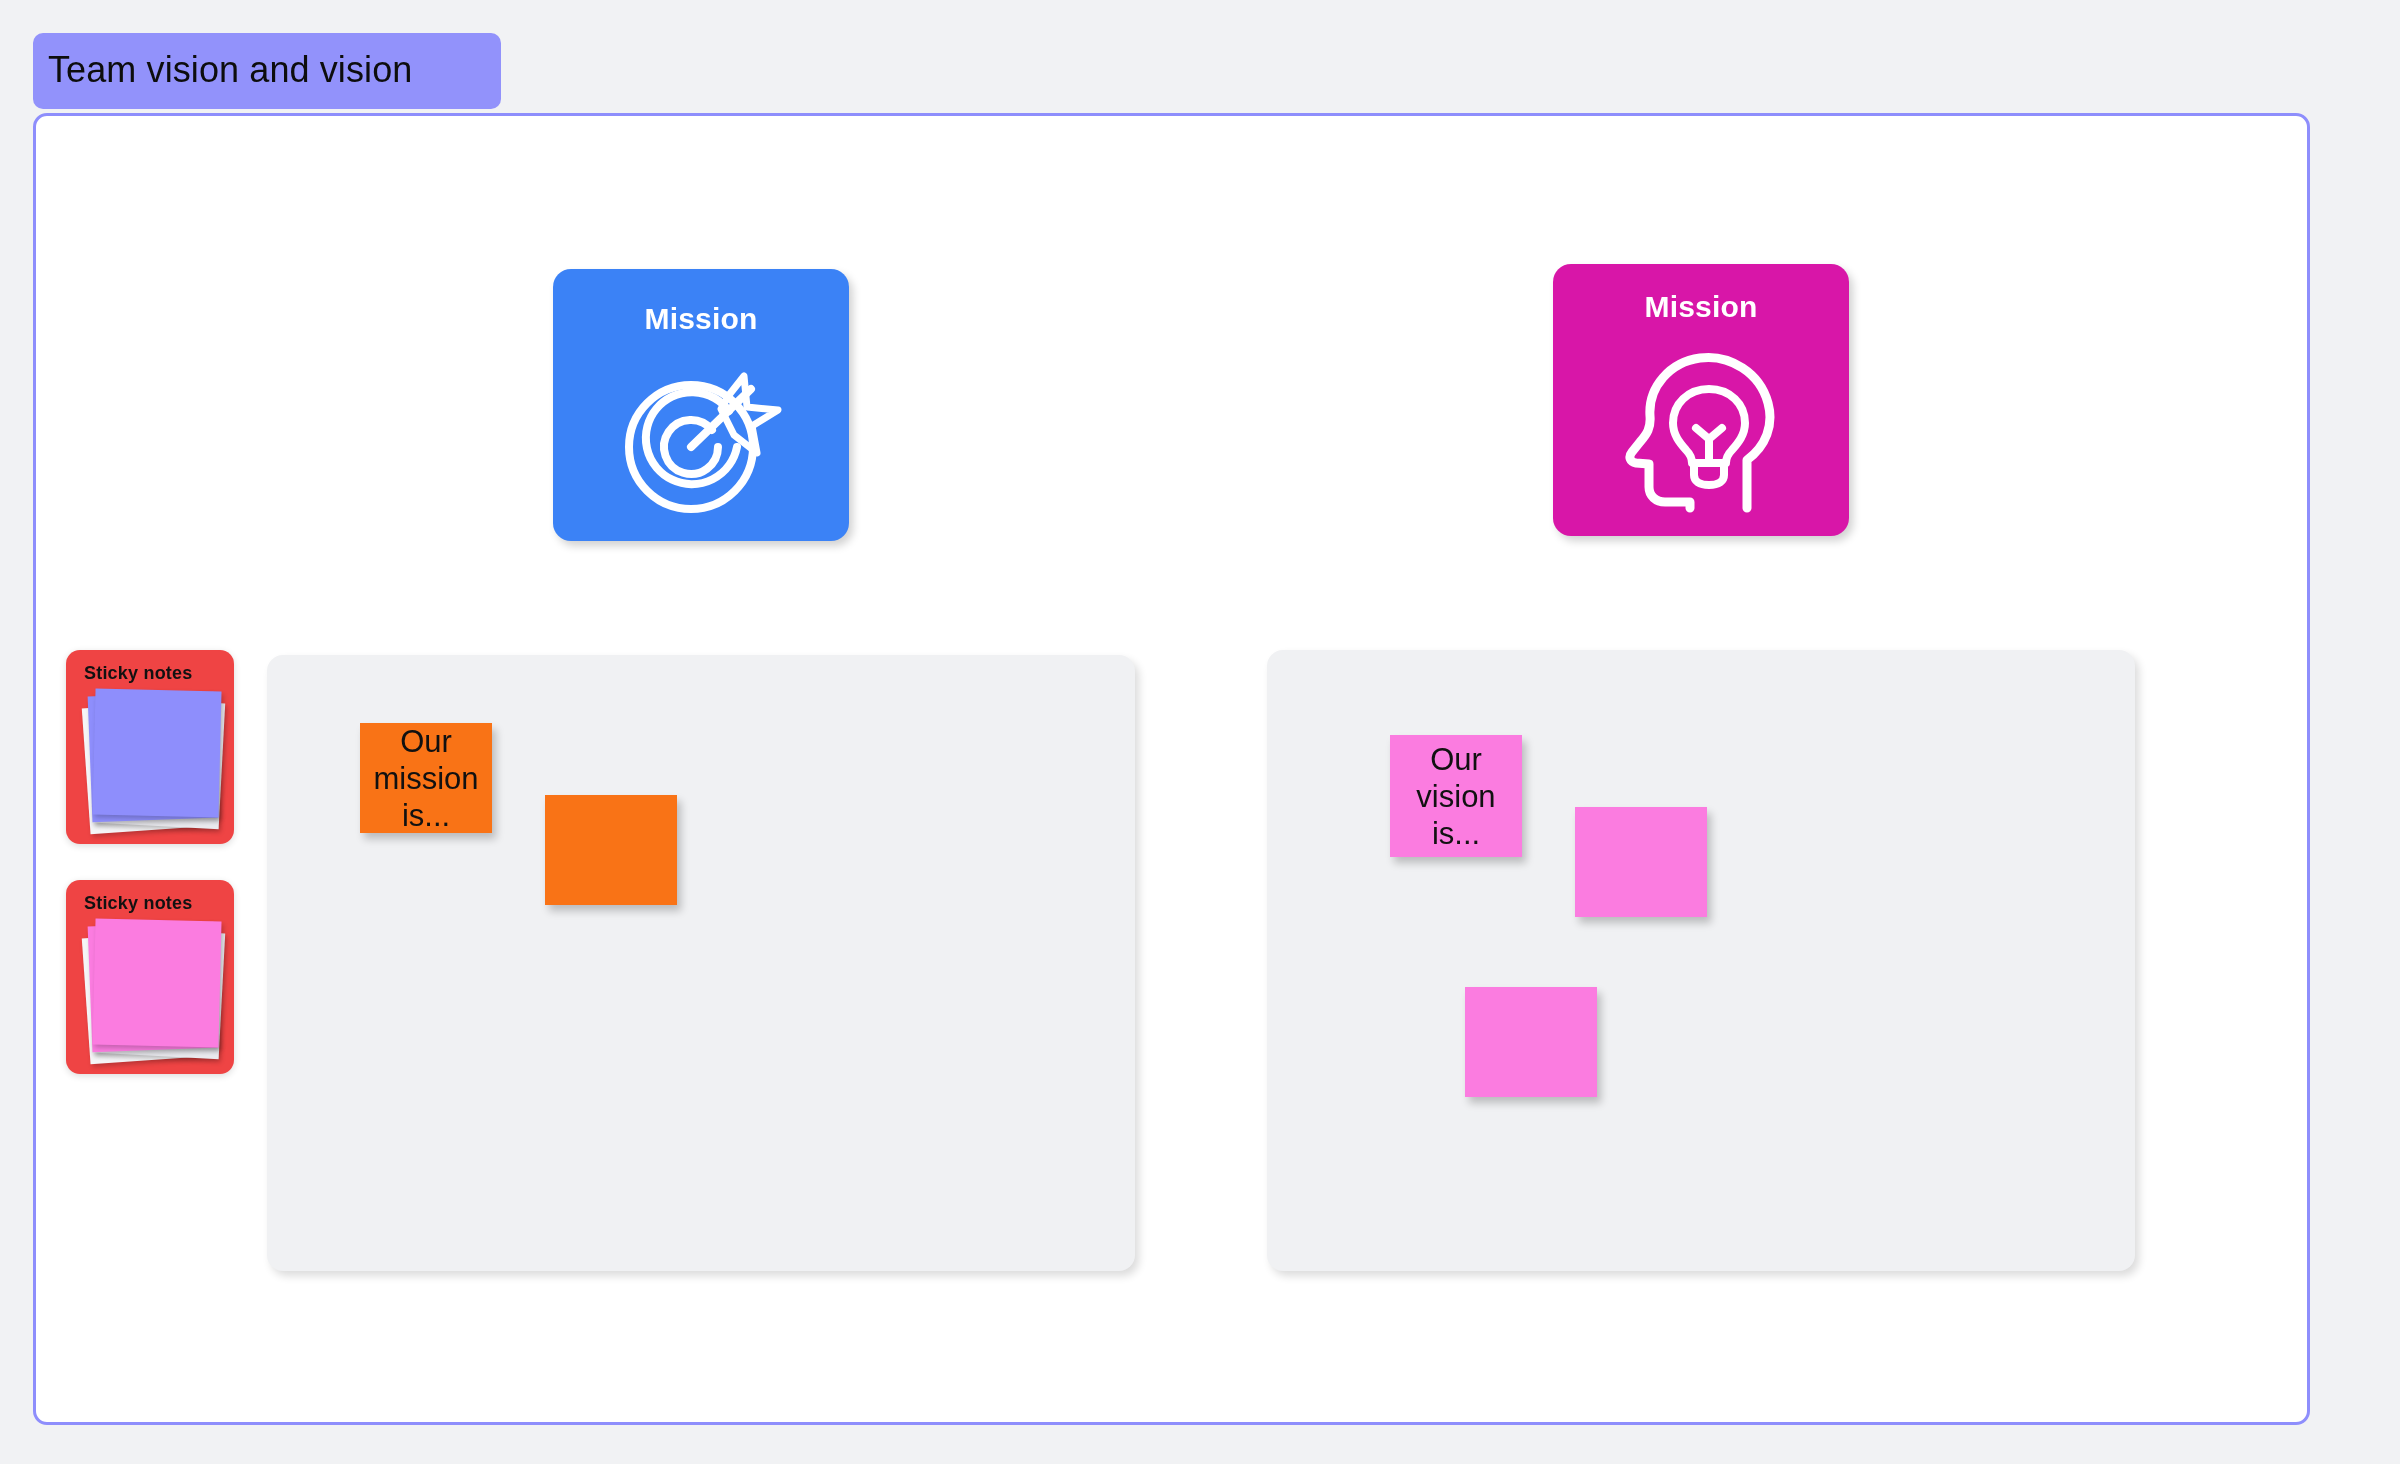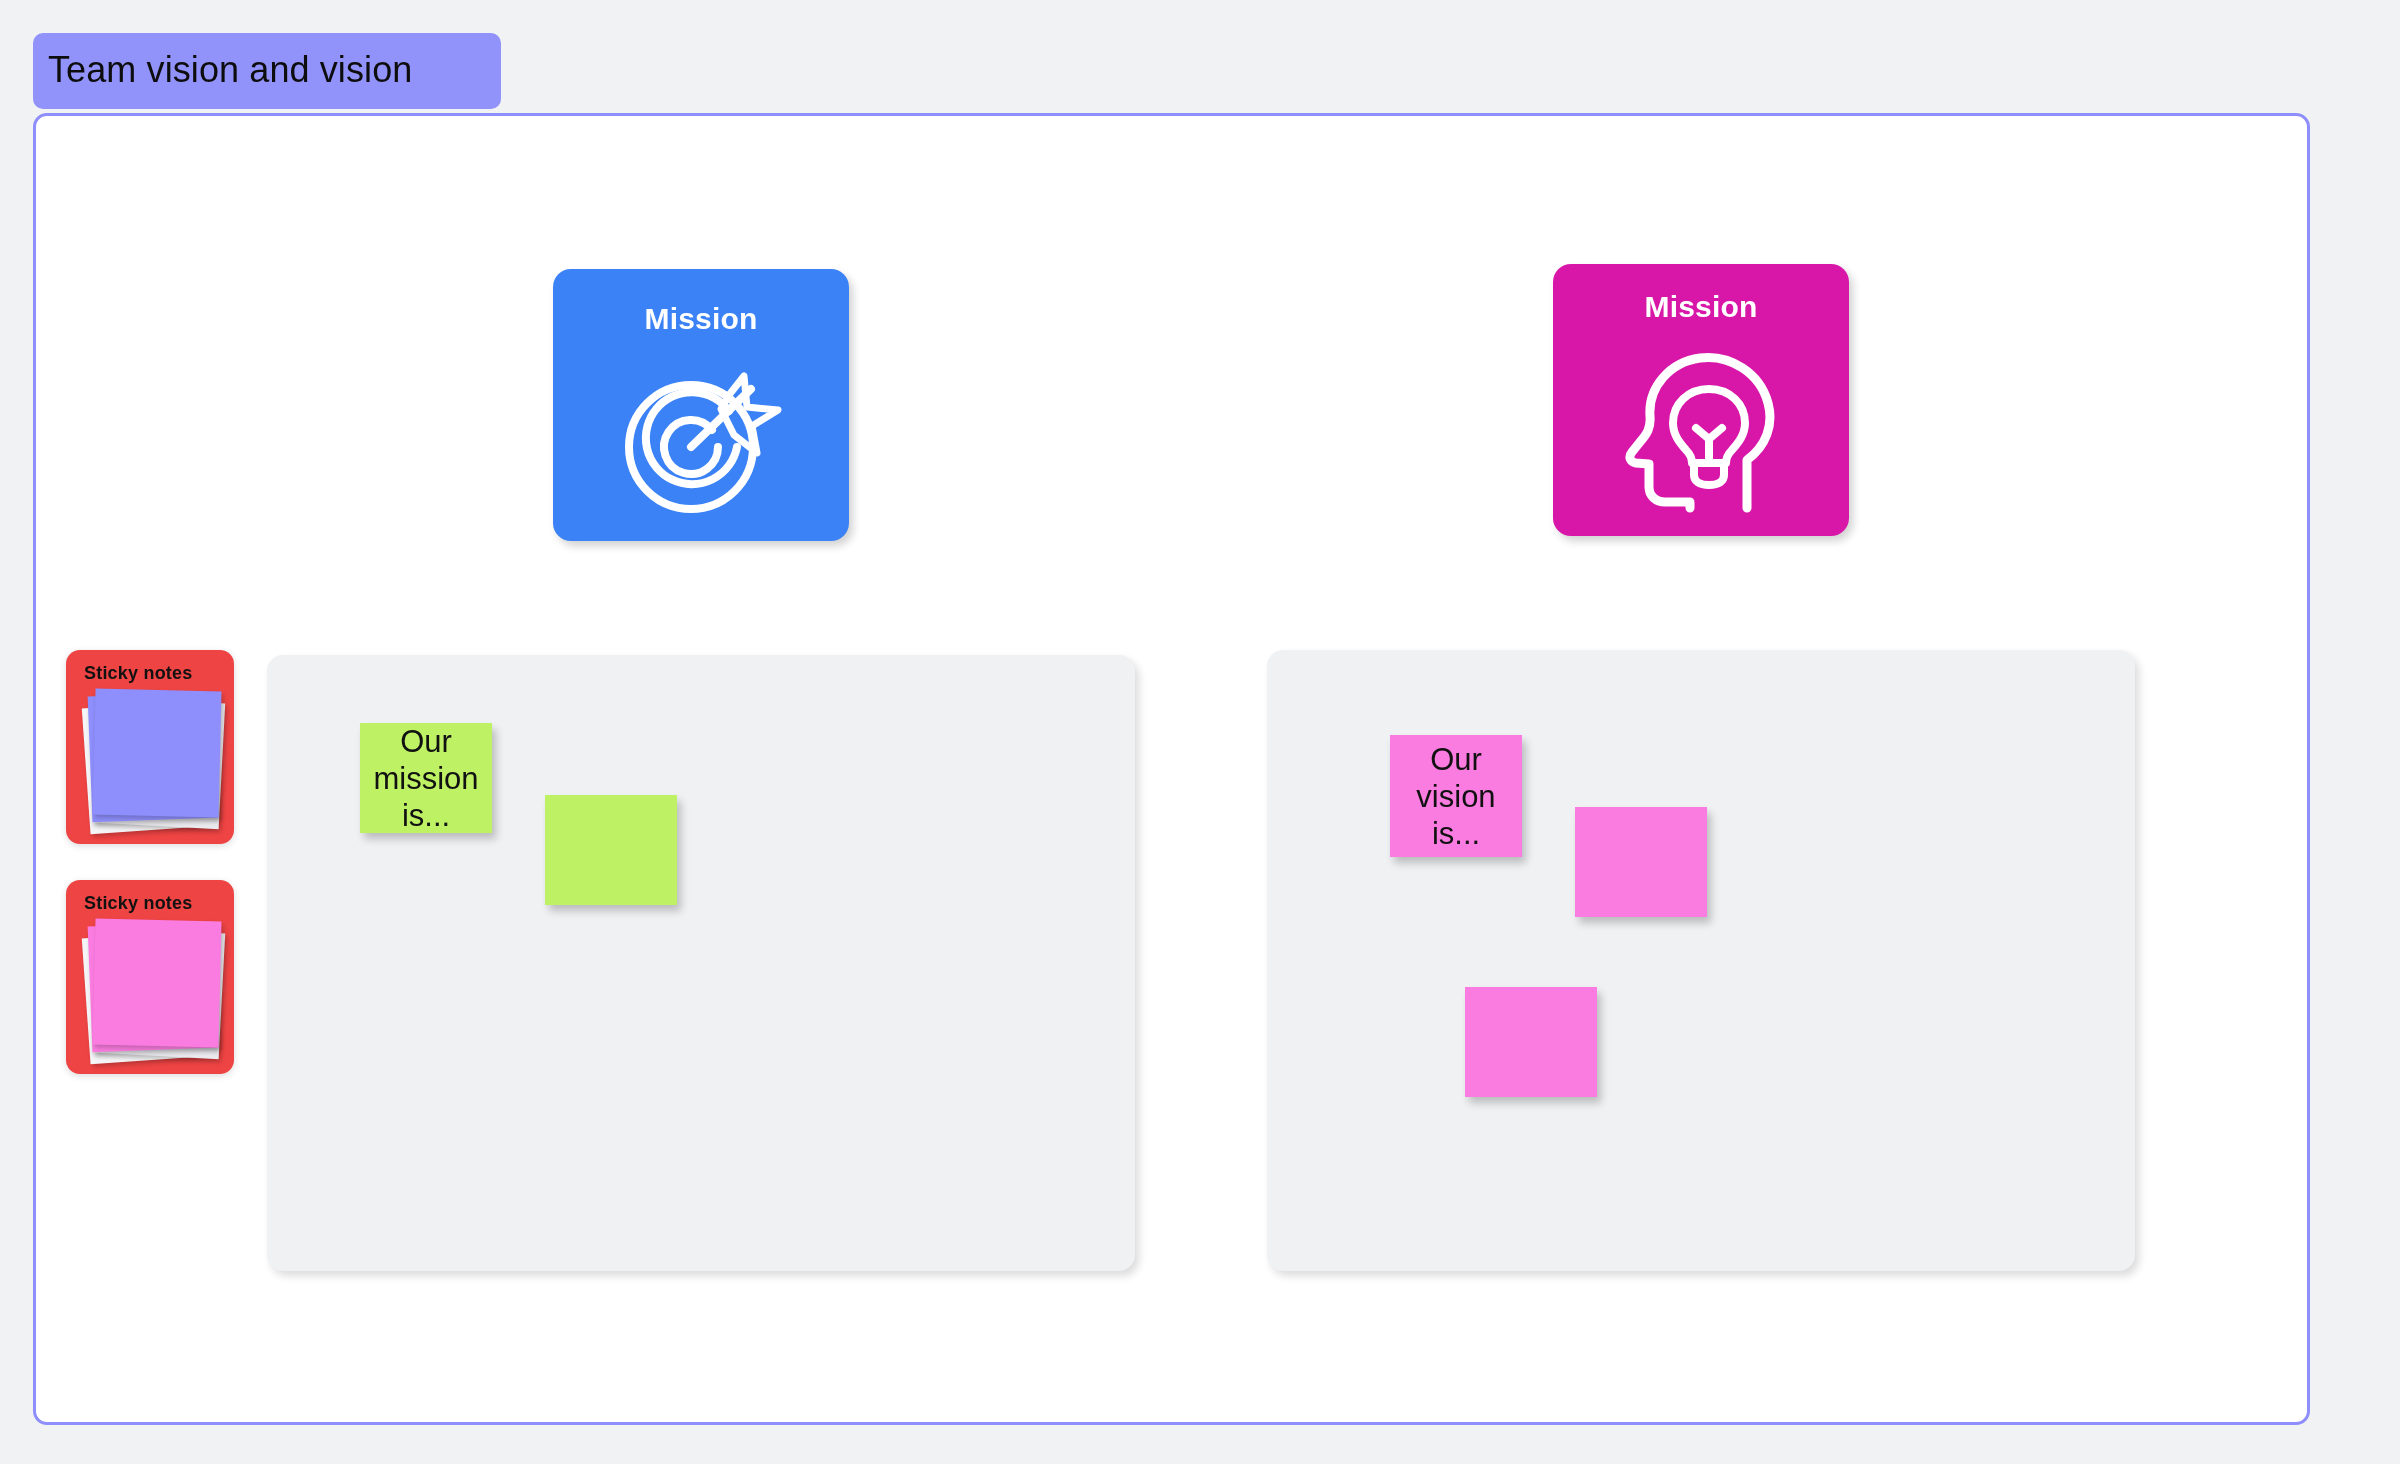--- a/index.html
+++ b/index.html
@@ -150,21 +150,21 @@
     justify-content: center;
     text-align: center;
     box-sizing: border-box;
   }
   .note-text {
     font-size: 31px;
     line-height: 37px;
     color: #111111;
     padding: 0 8px;
   }
-  .note-purple { background: #bef264; }
+  .note-purple { background: #f97316; }
   .note-pink   { background: #fb7ce0; }
 
   #note-mission-1 { left: 360px;  top: 723px;  width: 132px; height: 110px; }
   #note-mission-2 { left: 545px;  top: 795px;  width: 132px; height: 110px; }
   #note-vision-1  { left: 1390px; top: 735px;  width: 132px; height: 122px; }
   #note-vision-2  { left: 1575px; top: 807px;  width: 132px; height: 110px; }
   #note-vision-3  { left: 1465px; top: 987px;  width: 132px; height: 110px; }
 </style>
 </head>
 <body>

